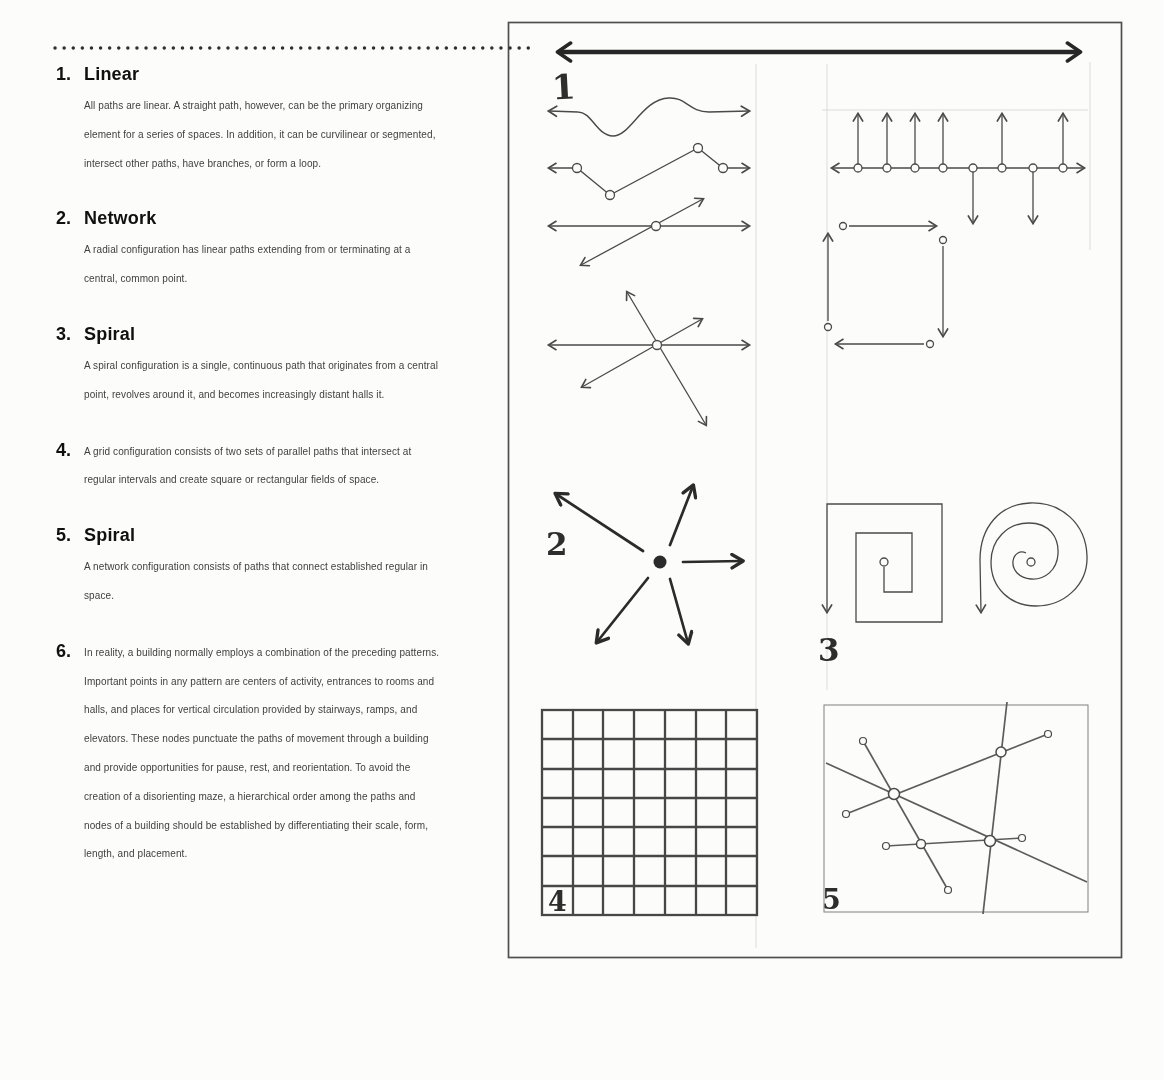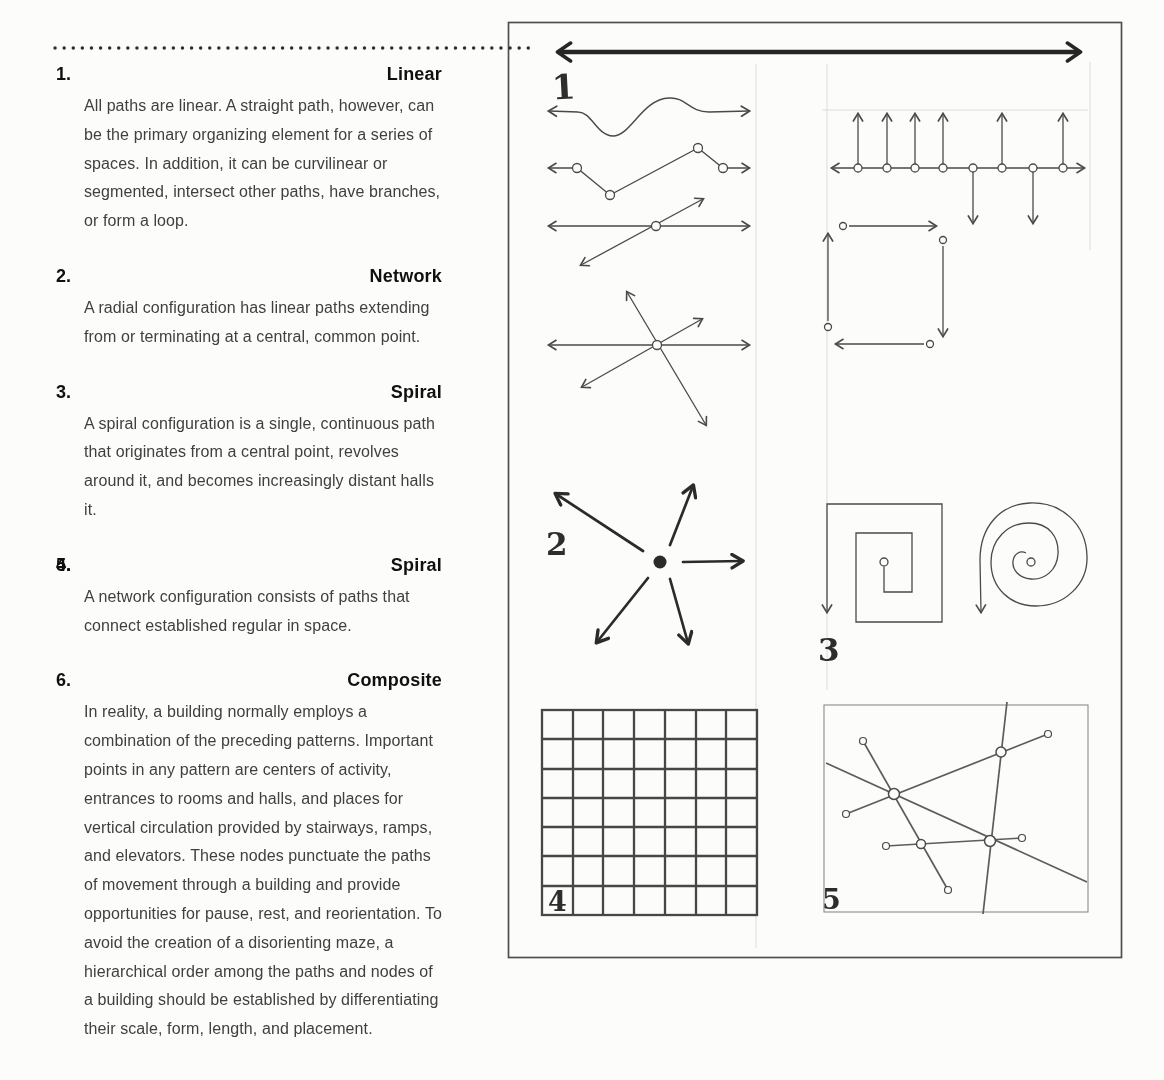--- a/index.html
+++ b/index.html
@@ -7,23 +7,23 @@
     width:1164px;height:1080px;position:relative;overflow:hidden;
     background:#fcfcfa;
     font-family:"Liberation Sans",sans-serif;
   }
   .text-col{position:absolute;left:40px;top:62px;width:402px;}
   .sec{position:relative;padding-left:44px;margin-bottom:28px;}
   .sec-num{
     position:absolute;left:16px;top:0;
     font-weight:bold;font-size:18px;line-height:24px;color:#101010;
   }
-  .sec-head{font-weight:bold;font-size:18px;line-height:24px;color:#101010;letter-spacing:.2px;text-align:right;}
+  .sec-head{font-weight:bold;font-size:18px;line-height:24px;color:#101010;letter-spacing:.2px;}
   .sec-body{
-    margin-top:6px;font-size:16px;line-height:28.8px;color:#3f3f3f;letter-spacing:.1px;
+    margin-top:6px;font-size:10px;line-height:28.8px;color:#3f3f3f;letter-spacing:.1px;
     font-family:"Liberation Sans",sans-serif;
   }
   svg text.stencil{
     font-family:"DejaVu Serif","Liberation Serif",serif;
     font-weight:bold;fill:#2d2d2d;
   }
   .diagram-layer{position:absolute;left:0;top:0;}
 </style>
 </head>
 <body>
@@ -43,31 +43,31 @@
   </div>
 
   <div class="sec">
     <span class="sec-num">3.</span>
     <div class="sec-head">Spiral</div>
     <div class="sec-body">A spiral configuration is a single, continuous path that originates from a central point, revolves around it, and becomes increasingly distant halls it.</div>
   </div>
 
   <div class="sec">
     <span class="sec-num">4.</span>
+    <div class="sec-body">A grid configuration consists of two sets of parallel paths that intersect at regular intervals and create square or rectangular fields of space.</div>
   </div>
 
   <div class="sec">
     <span class="sec-num">5.</span>
     <div class="sec-head">Spiral</div>
     <div class="sec-body">A network configuration consists of paths that connect established regular in space.</div>
   </div>
 
   <div class="sec">
     <span class="sec-num">6.</span>
-    <div class="sec-head">Composite</div>
     <div class="sec-body">In reality, a building normally employs a combination of the preceding patterns. Important points in any pattern are centers of activity, entrances to rooms and halls, and places for vertical circulation provided by stairways, ramps, and elevators. These nodes punctuate the paths of movement through a building and provide opportunities for pause, rest, and reorientation. To avoid the creation of a disorienting maze, a hierarchical order among the paths and nodes of a building should be established by differentiating their scale, form, length, and placement.</div>
   </div>
 
 </div>
 
 <svg class="diagram-layer" width="1164" height="1080" viewBox="0 0 1164 1080">
   <defs>
     <marker id="ah" viewBox="0 0 10 10" refX="7.5" refY="5" markerWidth="9" markerHeight="9" orient="auto-start-reverse" markerUnits="strokeWidth">
       <path d="M1.5,1 L8,5 L1.5,9" fill="none" stroke="#4a4a4a" stroke-width="1.4" stroke-linecap="round"></path>
     </marker>

